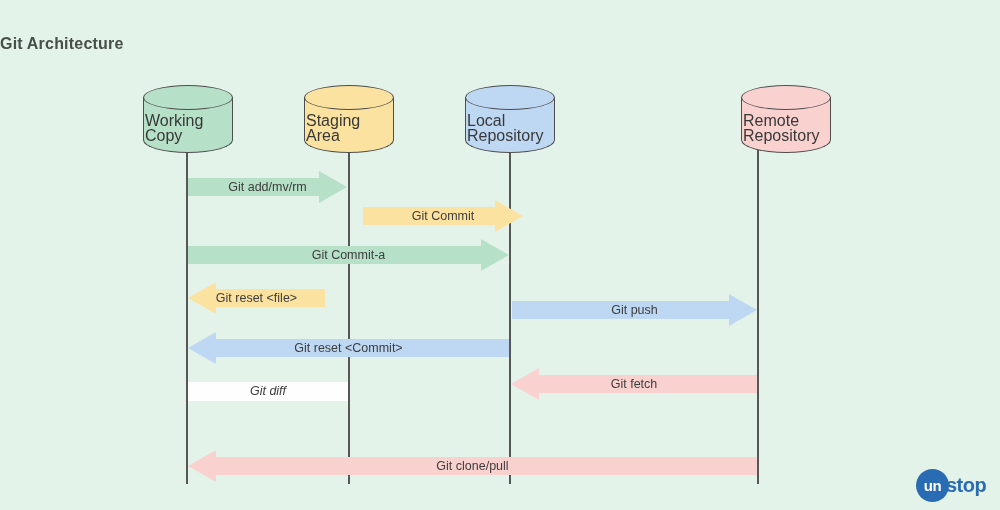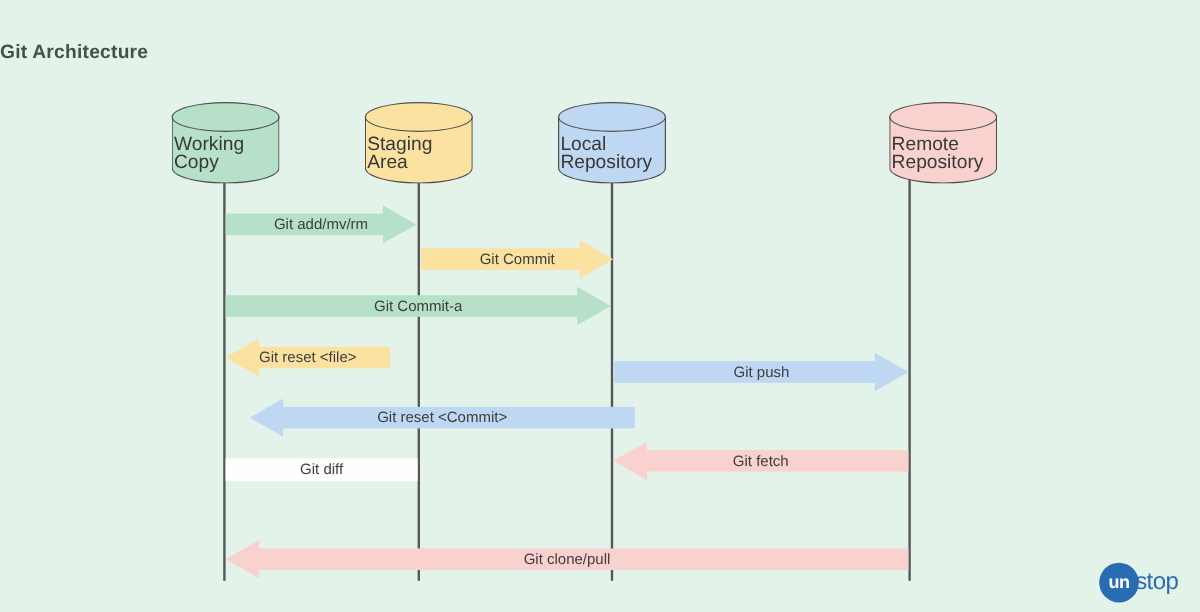--- a/index.html
+++ b/index.html
@@ -27,47 +27,47 @@
   .arrow.right .a-body { left:0; right:27px; }
   .arrow.left  .a-body { left:27px; right:0; }
   .a-head { position:absolute; top:0; width:0; height:0;
             border-top:16px solid transparent; border-bottom:16px solid transparent; }
   .arrow.right .a-head { right:0; border-left:28px solid var(--c); }
   .arrow.left  .a-head { left:0;  border-right:28px solid var(--c); }
   .a-label { position:absolute; left:0; right:0; top:0; height:32px; line-height:32px;
              text-align:center; font-size:12.5px; color:#3d3d3d; }
 
   .bar { position:absolute; height:19px; background:var(--c); text-align:center;
-         line-height:19px; font-size:12.5px; color:#3d3d3d; }
+         line-height:19px; font-size:12.5px; color:#3d3d3d;font-style:italic; }
 
   .logo { position:absolute; left:916px; top:469px; display:flex; align-items:center; }
   .logo-badge { width:33px; height:33px; border-radius:50%; background:var(--c); color:#ffffff;
                 display:flex; align-items:center; justify-content:center;
                 font-size:15px; font-weight:bold; letter-spacing:-.5px; z-index:2; }
-  .logo-name { color:var(--c); font-size:20px; font-weight:normal; margin-left:-3px; letter-spacing:-.5px; }
+  .logo-name { color:var(--c); font-size:20px; font-weight:bold; margin-left:-3px; letter-spacing:-.5px; }
 </style>
 </head>
 <body>
 
 <div class="stage" style="--c: #e4f3ea;">
 
   <div class="title">Git Architecture</div>
 
   <div class="lifeline" style="left: 186px; --c: #575757;"></div>
   <div class="lifeline" style="left: 348px; --c: #575757;"></div>
   <div class="lifeline" style="left: 509px; --c: #575757;"></div>
   <div class="lifeline" style="left: 757px; --c: #575757;"></div>
 
   <div class="arrow right" style="left: 188px; top: 171px; width: 159px; --c: #b6e0c7;">
     <div class="a-body"></div>
     <div class="a-head"></div>
     <div class="a-label">Git add/mv/rm</div>
   </div>
 
-  <div class="arrow right" style="left: 351px; top: 200px; width: 160px; --c: #fce2a1;">
+  <div class="arrow right" style="left: 363px; top: 200px; width: 160px; --c: #fce2a1;">
     <div class="a-body"></div>
     <div class="a-head"></div>
     <div class="a-label">Git Commit</div>
   </div>
 
   <div class="arrow right" style="left: 188px; top: 239px; width: 321px; --c: #b6e0c7;">
     <div class="a-body"></div>
     <div class="a-head"></div>
     <div class="a-label">Git Commit-a</div>
   </div>
@@ -77,21 +77,21 @@
     <div class="a-head"></div>
     <div class="a-label">Git reset &lt;file&gt;</div>
   </div>
 
   <div class="arrow right" style="left: 512px; top: 294px; width: 245px; --c: #bed8f3;">
     <div class="a-body"></div>
     <div class="a-head"></div>
     <div class="a-label">Git push</div>
   </div>
 
-  <div class="arrow left" style="left: 188px; top: 332px; width: 321px; margin-left: 20px; --c: #bed8f3;">
+  <div class="arrow left" style="left: 188px; top: 332px; width: 321px; --c: #bed8f3;">
     <div class="a-body"></div>
     <div class="a-head"></div>
     <div class="a-label">Git reset &lt;Commit&gt;</div>
   </div>
 
   <div class="arrow left" style="left: 511px; top: 368px; width: 246px; --c: #f9d2cf;">
     <div class="a-body"></div>
     <div class="a-head"></div>
     <div class="a-label">Git fetch</div>
   </div>

